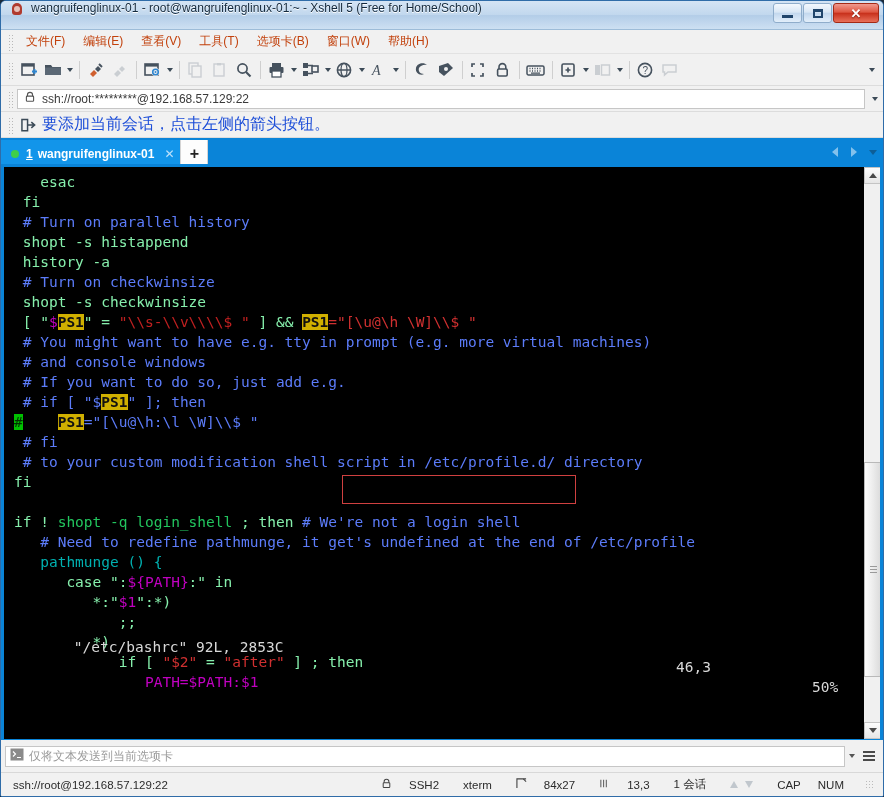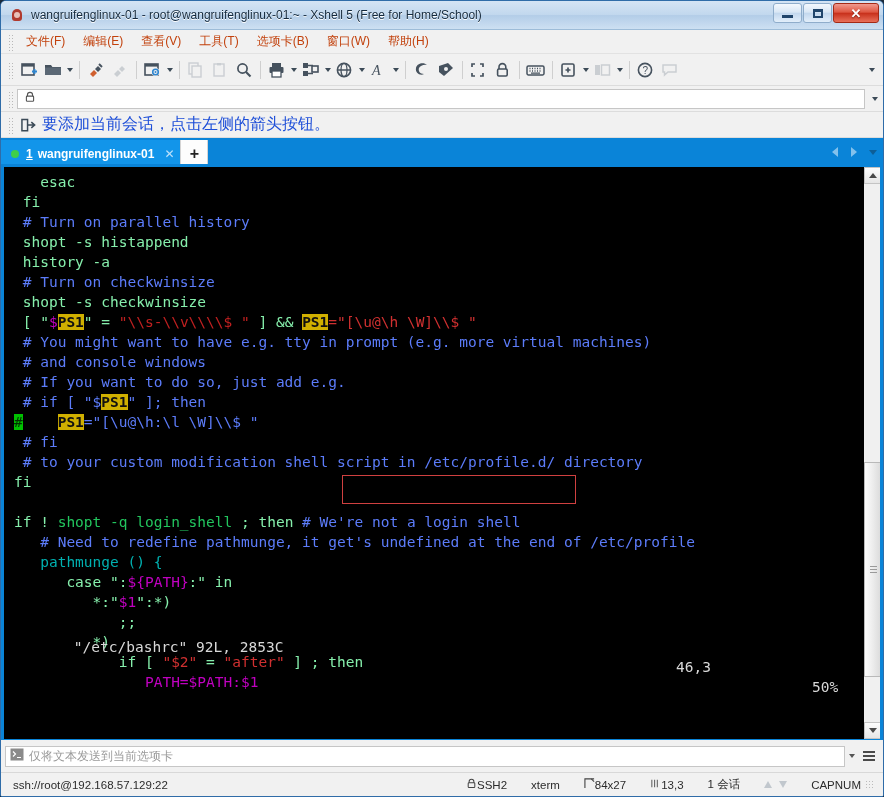--- a/index.html
+++ b/index.html
@@ -31,21 +31,20 @@
   }
 
   
   #titlebar {
     height: 29px;
     flex: 0 0 29px;
     position: relative;
     background: linear-gradient(180deg,#d4e4f4 0%,#c2d8ee 48%,#b3cde8 52%,#cde0f2 100%);
     border-bottom: 1px solid #9dbcd8;
     display: flex;
-    align-items: center;
     padding-left: 8px;
     box-sizing: border-box;
   }
   .title-icon {
     width: 16px; height: 16px;
     margin-right: 6px;
     position: relative;
     flex: 0 0 16px;
   }
   .title-icon::before{
@@ -435,21 +434,21 @@
     display:flex;align-items:center;
     font-size:11.5px;
     color:#2b2b2b;
     box-sizing:border-box;
     padding-left:12px;
     font-family:"Liberation Sans",sans-serif;
   }
   #status-left{ flex:0 0 auto; }
   #status-spacer{ flex:1 1 auto; }
   .st {
-    display:flex;align-items:center;gap:0;
+    display:flex;align-items:center;gap:17px;
     margin-right:24px;
     white-space:nowrap;
   }
   .st:last-child{margin-right:8px;}
   .st-arrows{display:flex;gap:7px;align-items:center;opacity:.4;}
   .ar-u{border-left:4px solid transparent;border-right:4px solid transparent;border-bottom:7px solid #7a8a99;}
   .ar-d{border-left:4px solid transparent;border-right:4px solid transparent;border-top:7px solid #7a8a99;}
   .grip-corner{
     width:10px;height:10px;margin-left:4px;
     background-image: radial-gradient(#bbb 40%, transparent 41%);
@@ -660,20 +659,21 @@
 
   <div id="addressbar">
     <div class="grip"></div>
     <div id="addr-field">
       <span>
         <svg width="12" height="12" viewBox="0 0 14 14">
             <path d="M4 6V4.6A3 3 0 0110 4.6V6" fill="none" stroke="#555" stroke-width="1.3"></path>
             <rect x="2.8" y="6" width="8.4" height="6" rx="1" fill="none" stroke="#555" stroke-width="1.3"></rect>
           </svg>
       </span>
+      <span id="addr-text">ssh://root:*********@192.168.57.129:22</span>
     </div>
     <div id="addr-caret"></div>
   </div>
 
   <div id="hintbar">
     <div class="grip"></div>
     <span style="margin-left:4px;display:inline-flex;">
       <svg width="15" height="14" viewBox="0 0 16 14">
           <path d="M1 1h6v12H1z" fill="none" stroke="#3b4a57" stroke-width="1.6"></path>
           <path d="M7 7h7M11 4l3.5 3L11 10" fill="none" stroke="#3b4a57" stroke-width="1.7"></path>

